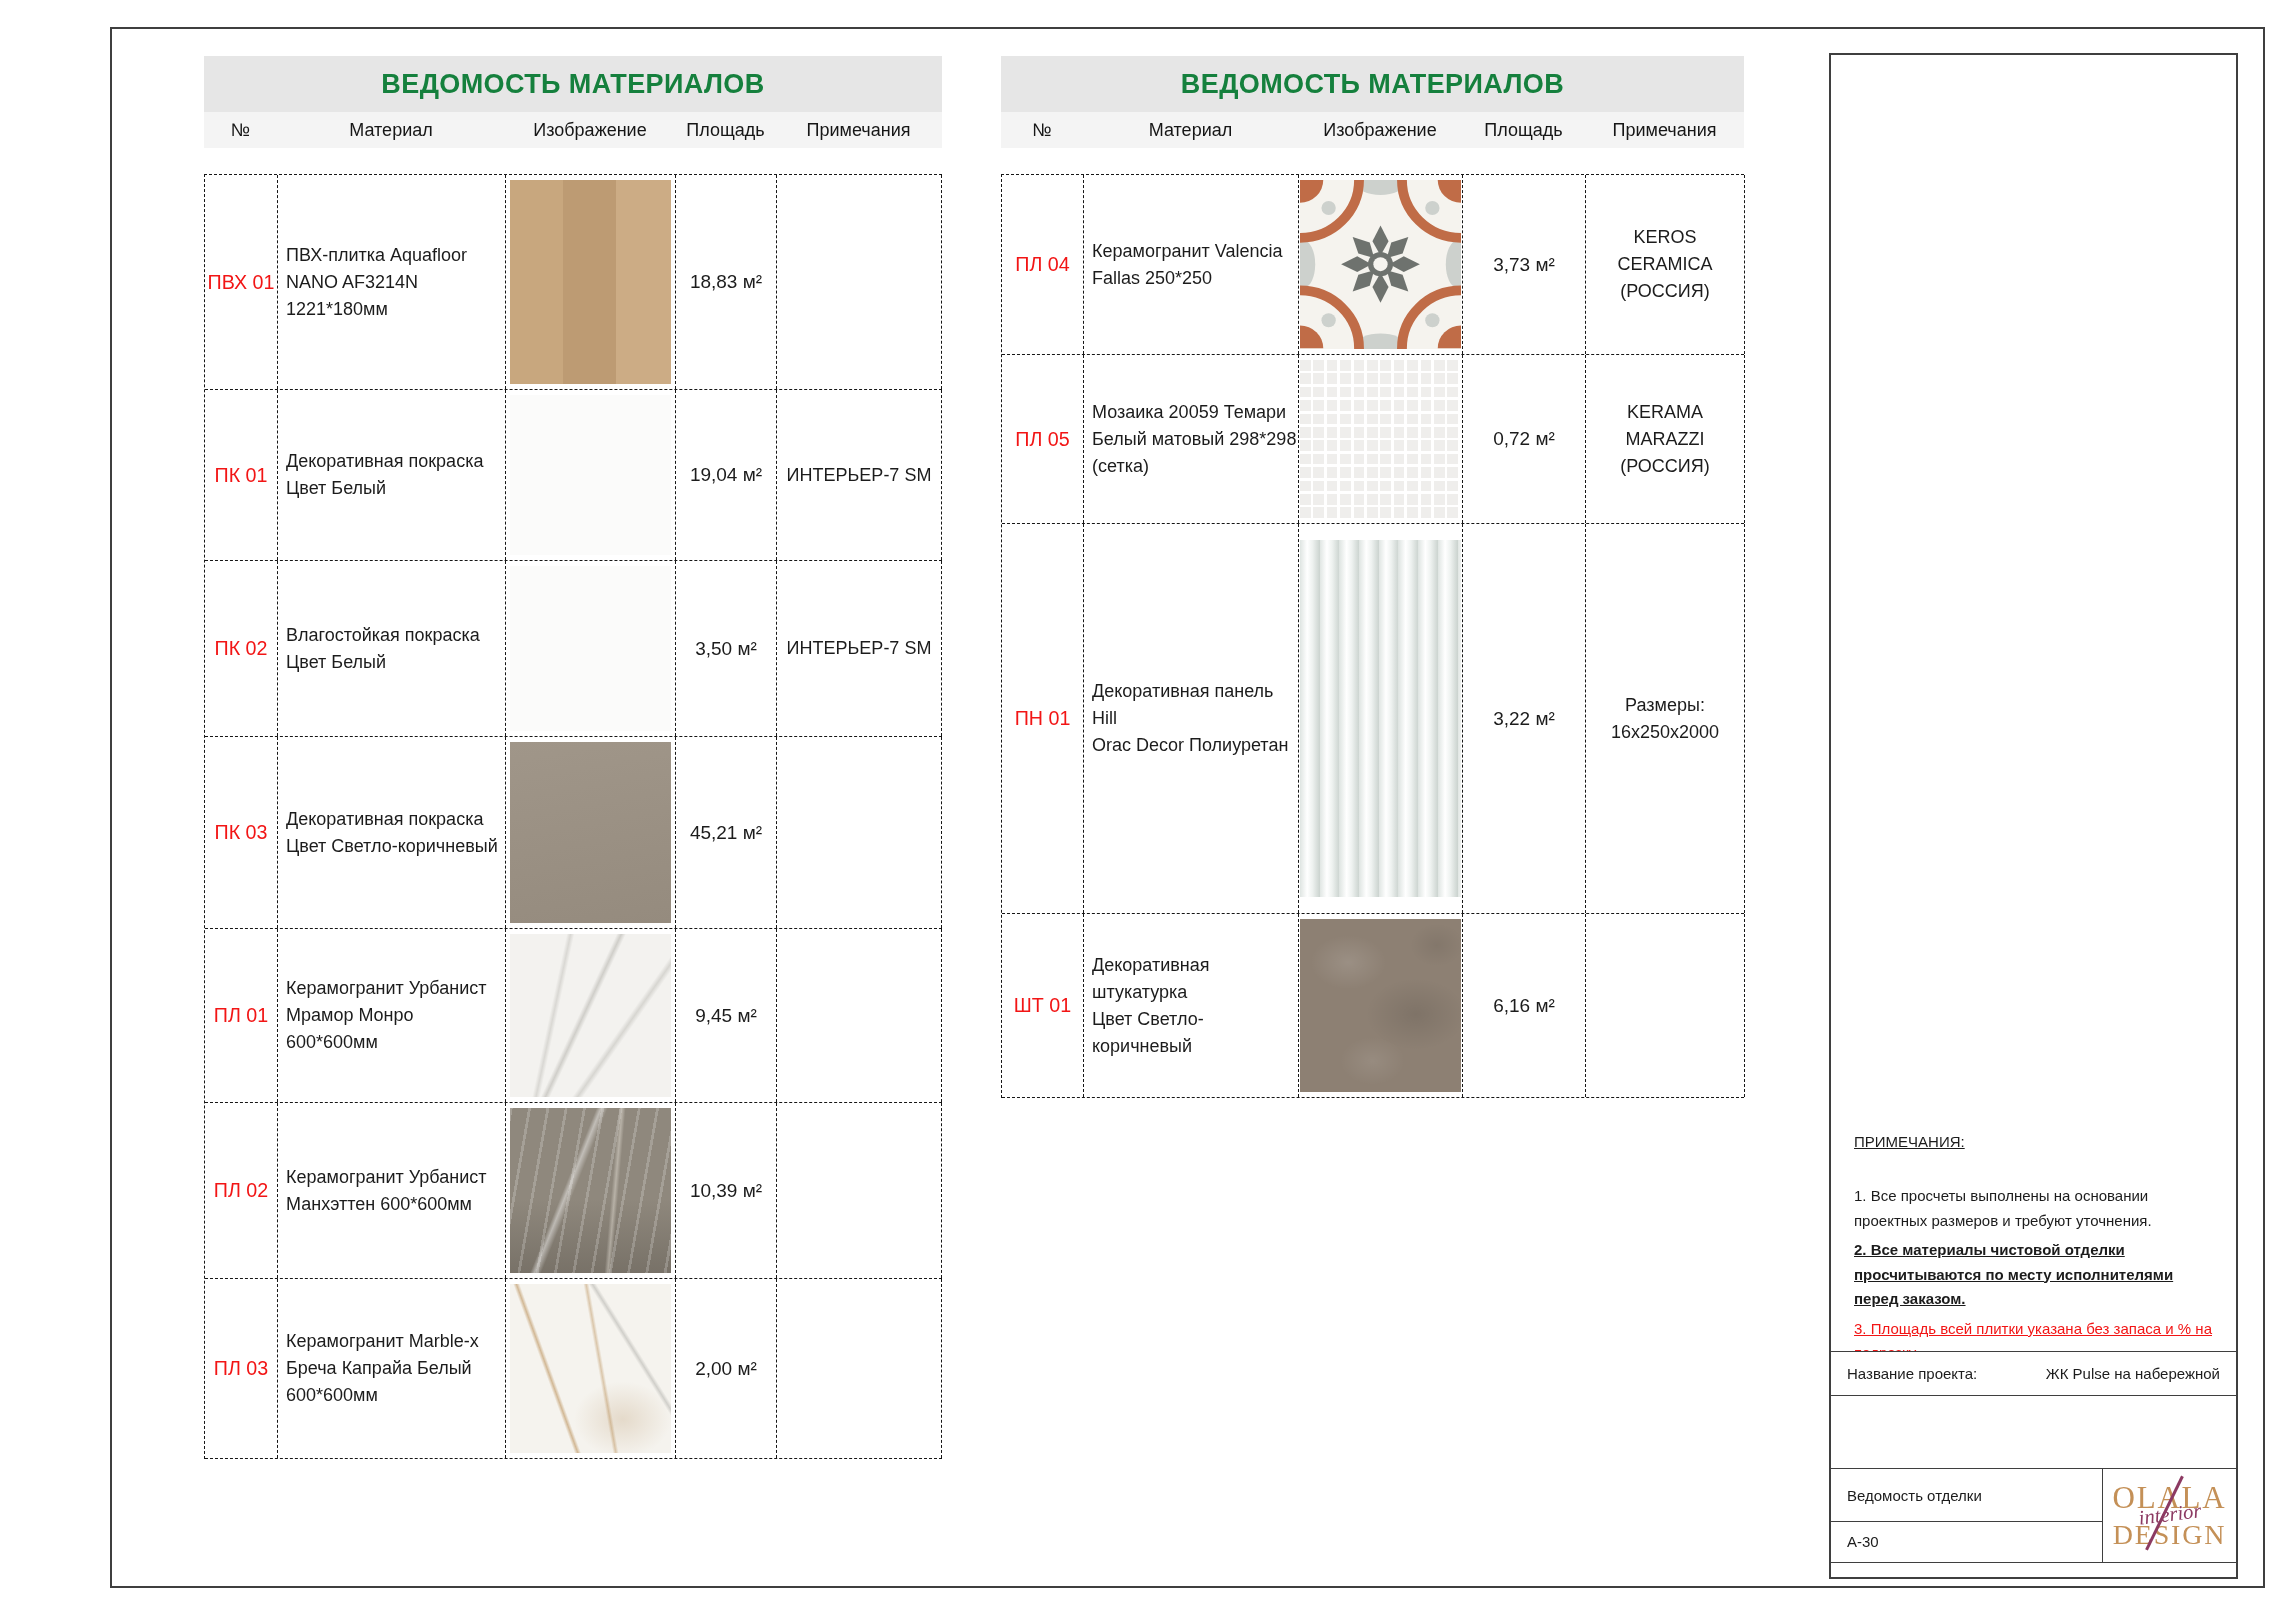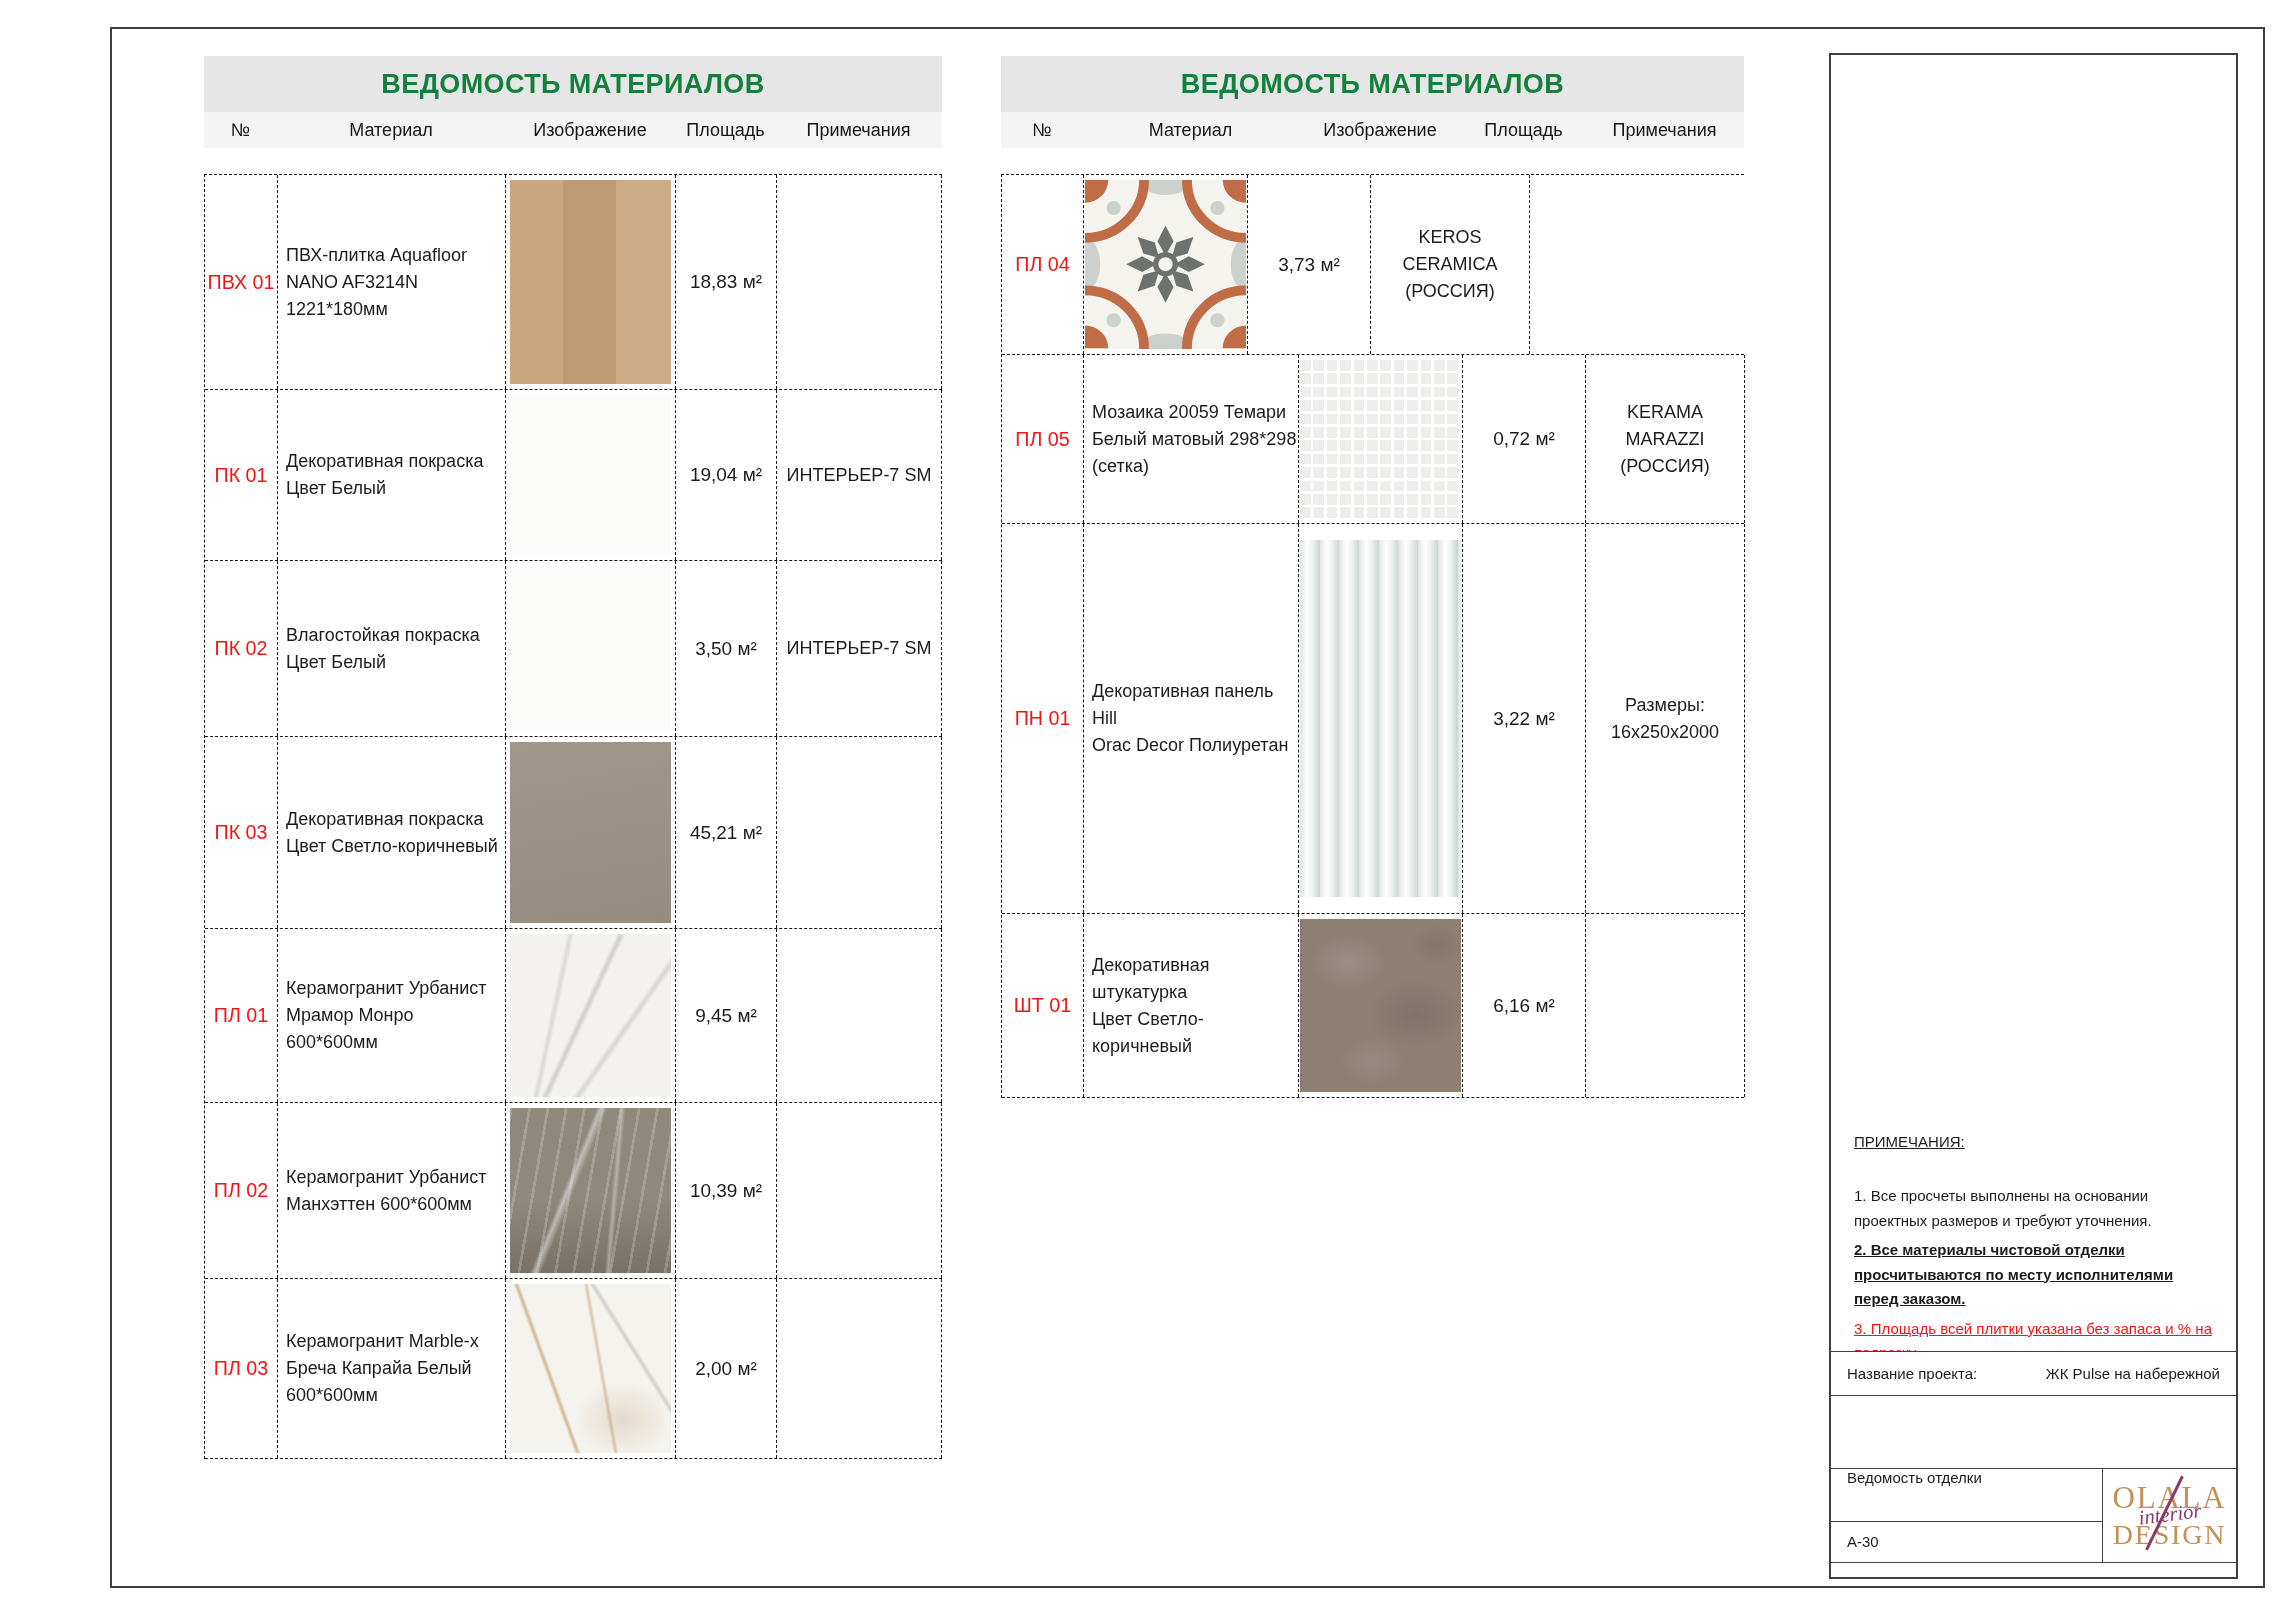--- a/index.html
+++ b/index.html
@@ -100,21 +100,21 @@
   .note-item{margin-bottom:4.5px;}
   .nu{text-decoration:underline;font-weight:bold;}
   .nr{color:#f21515;text-decoration:underline;}
   .tb-row{
     position:absolute;left:0;right:0;box-sizing:border-box;font-size:15px;
     display:flex;align-items:center;padding:0 16px;background:#fff;
   }
   .tb-row1{top:1296px;height:45px;border-top:1.8px solid #3f3f3f;border-bottom:1.8px solid #3f3f3f;justify-content:space-between;align-items:center;}
   .tb-row2{top:1341px;height:44px;border-bottom:1.8px solid #3f3f3f;}
   .tb-box{position:absolute;left:0;right:0;top:1413px;height:95px;border-top:1.8px solid #3f3f3f;border-bottom:1.8px solid #3f3f3f;box-sizing:border-box;}
-  .tb-doc{position:absolute;left:0;top:0;width:271px;height:53px;border-bottom:1.8px solid #3f3f3f;display:flex;align-items:flex-start;padding-left:16px;box-sizing:border-box;font-size:15px;}
+  .tb-doc{position:absolute;left:0;top:0;width:271px;height:53px;border-bottom:1.8px solid #3f3f3f;display:flex;align-items:center;padding-left:16px;box-sizing:border-box;font-size:15px;}
   .tb-code{position:absolute;left:0;top:53px;width:271px;height:39px;display:flex;align-items:center;padding-left:16px;box-sizing:border-box;font-size:15px;}
   .tb-logo{position:absolute;left:271px;top:0;right:0;bottom:0;border-left:1.8px solid #3f3f3f;display:flex;align-items:center;justify-content:center;box-sizing:border-box;}
   
   .logo{position:relative;text-align:center;line-height:1;width:125px;}
   .logo-top{font-family:"Liberation Serif", serif;font-size:31px;color:#c49057;letter-spacing:1.8px;}
   .logo-bottom{font-family:"Liberation Serif", serif;font-size:28px;color:#c49057;letter-spacing:1.8px;margin-top:7.2px;}
   .logo-script{
     position:absolute;top:21.5px;left:50%;transform:translateX(-50%) rotate(-7deg);
     font-family:"Liberation Serif", serif;font-style:italic;font-size:20.6px;color:#8c3a62;
   }
@@ -282,20 +282,24 @@
     <div class="hc w2">Материал</div>
     <div class="hc w3">Изображение</div>
     <div class="hc w4">Площадь</div>
     <div class="hc w5">Примечания</div>
   </div>
   <div class="rows">
 
     <div class="trow" style="height:180px">
       <div class="cell w1">
           <span class="code">ПЛ 04</span>
+        </div>
+      <div class="cell w2 c-mat">
+          <span class="mat">Керамогранит Valencia
+Fallas 250*250</span>
         </div>
       <div class="cell w3">
         <div class="swatch" data-swatch="tile-valencia">
           <svg viewBox="0 0 180 192" preserveAspectRatio="none">
             <rect width="180" height="192" fill="#f5f3ee"></rect>
             <g fill="#cdd1cd">
               <ellipse cx="90" cy="4" rx="27" ry="13"></ellipse>
               <ellipse cx="90" cy="188" rx="27" ry="13"></ellipse>
               <ellipse cx="4" cy="96" rx="13" ry="27"></ellipse>
               <ellipse cx="176" cy="96" rx="13" ry="27"></ellipse>

